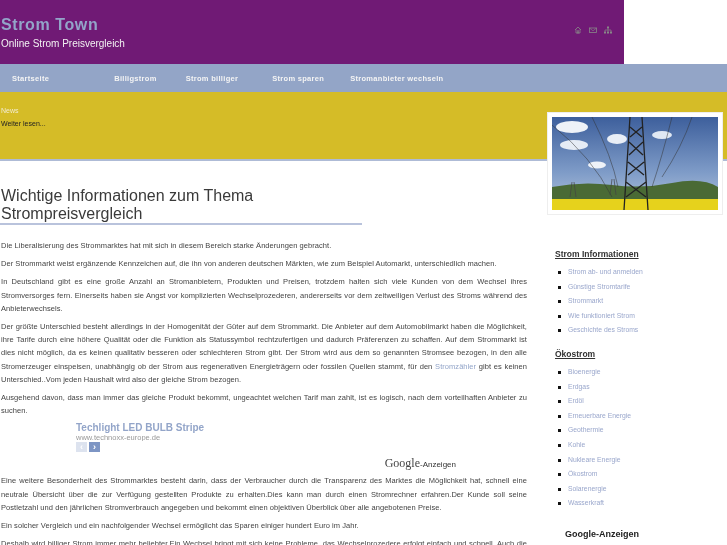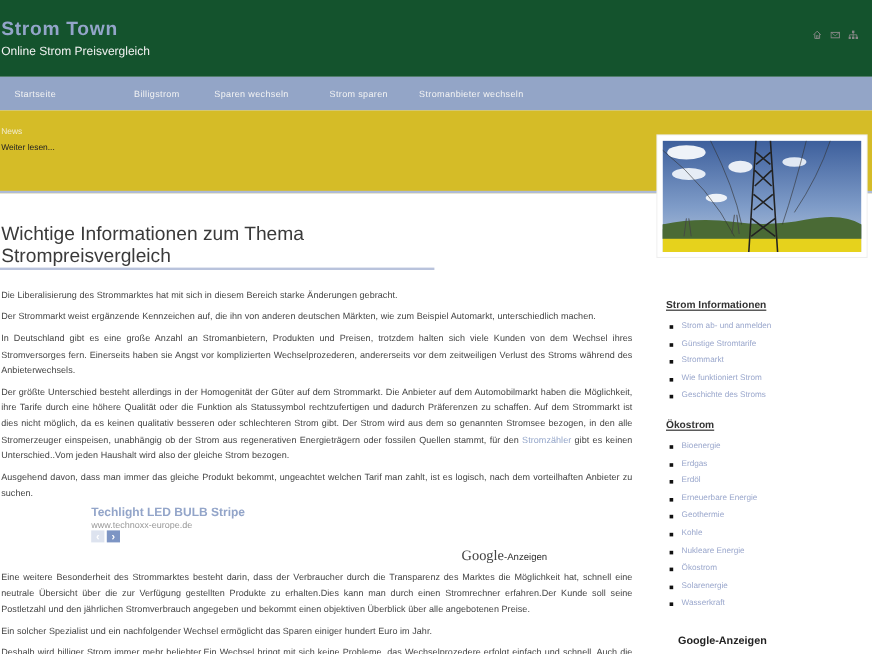--- a/index.html
+++ b/index.html
@@ -1,26 +1,26 @@
 <!DOCTYPE html>
 <html><head>
 <meta charset="utf-8">
 <style>
   * { box-sizing: border-box; margin: 0; padding: 0; }
   html, body { width: 727px; height: 545px; overflow: hidden; background: #ffffff; }
   body { font-family: "Liberation Sans", sans-serif; color: #333; position: relative; }
 
-  .header { position: absolute; left: 0; top: 0; width: 727px; height: 64px; background: #14532d; }
+  .header { position: absolute; left: 0; top: 0; width: 624px; height: 64px; background: #701a75; }
   .site-title { position: absolute; left: 1px; top: 16px; font-size: 16px; font-weight: bold; color: #93a5c9; letter-spacing: 0.6px; }
   .site-sub { position: absolute; left: 1px; top: 38px; font-size: 10px; color: #f2f2f2; }
   .top-icons { position: absolute; right: 12px; top: 20px; display: flex; gap: 7px; }
   .top-icons span { display: inline-block; width: 8px; height: 8px; }
 
   .nav { position: absolute; left: 0; top: 64px; width: 727px; height: 28px; background: #93a5c7; display: flex; align-items: center; }
-  .nav a { color: #f4f4f4; font-size: 7.5px; font-weight: normal; text-decoration: none; letter-spacing: 0.3px; display: block; }
+  .nav a { color: #f4f4f4; font-size: 7.5px; font-weight: bold; text-decoration: none; letter-spacing: 0.3px; display: block; }
 
   .news { position: absolute; left: 0; top: 92px; width: 727px; height: 69px; background: #d5bc27; border-bottom: 2px solid #aebbd6; }
   .news-label { position: absolute; left: 1px; top: 15px; font-size: 7px; color: #f2ecd0; }
   .news-more { position: absolute; left: 1px; top: 28px; font-size: 7px; color: #222; }
 
   .main { position: absolute; left: 0; top: 187px; width: 540px; }
   h1 { font-size: 16px; font-weight: normal; color: #3a3a3a; padding-left: 1px; padding-bottom: 0; width: 362px; border-bottom: 2px solid #b9c3dc; }
   .content { padding-left: 1px; padding-right: 13px; margin-top: 14px; }
   .content p { font-size: 7.5px; line-height: 13.2px; color: #444; text-align: justify; margin-bottom: 5px; letter-spacing: 0.05px; }
   .content a { color: #93a5c9; text-decoration: none; }
@@ -73,21 +73,21 @@
           <rect x="3" y="5.5" width="2" height="2" fill="#888"></rect>
           <rect x="6" y="5.5" width="2" height="2" fill="#888"></rect>
         </svg>
     </span>
   </div>
 </div>
 
 <div class="nav">
   <a style="margin-left:12px;">Startseite</a>
   <a style="margin-left:33px;padding-left:32px;">Billigstrom</a>
-  <a style="margin-left:29px;">Sparen wechseln</a>
+  <a style="margin-left:29px;">Strom billiger</a>
   <a style="margin-left:34px;">Strom sparen</a>
   <a style="margin-left:26px;">Stromanbieter wechseln</a>
 </div>
 
 <div class="news">
   <div class="news-label">News</div>
   <div class="news-more">Weiter lesen...</div>
 </div>
 
 <div class="main">
@@ -103,21 +103,21 @@
       <a class="ad-title">Techlight LED BULB Stripe</a>
       <div class="ad-url">www.technoxx-europe.de</div>
       <div class="ad-nav">
         <span class="ad-prev">‹</span>
         <span class="ad-next">›</span>
       </div>
       <div class="ad-google"><b>Google</b><span>-Anzeigen</span></div>
     </div>
 
     <p>Eine weitere Besonderheit des Strommarktes besteht darin, dass der Verbraucher durch die Transparenz des Marktes die Möglichkeit hat, schnell eine neutrale Übersicht über die zur Verfügung gestellten Produkte zu erhalten.Dies kann man durch einen Stromrechner erfahren.Der Kunde soll seine Postletzahl und den jährlichen Stromverbrauch angegeben und bekommt einen objektiven Überblick über alle angebotenen Preise.</p>
-    <p>Ein solcher Spezialist und ein nachfolgender Wechsel ermöglicht das Sparen einiger hundert Euro im Jahr.</p>
+    <p>Ein solcher Vergleich und ein nachfolgender Wechsel ermöglicht das Sparen einiger hundert Euro im Jahr.</p>
     <p>Deshalb wird billiger Strom immer mehr beliebter.Ein Wechsel bringt mit sich keine Probleme, das Wechselprozedere erfolgt einfach und schnell. Auch die Angst vor dem zeitweiligen Stromausfall hat keine Gründe, da die Stromanbieter der Versorgungspflicht unterliegen.Das</p>
   </div>
 </div>
 
 <div class="sidebar">
   <div class="photo">
     <svg width="166" height="93" viewBox="0 0 166 93">
       <defs>
         <linearGradient id="sky" x1="0" y1="0" x2="0" y2="1">
           <stop offset="0" stop-color="#3d5f9c"></stop>

